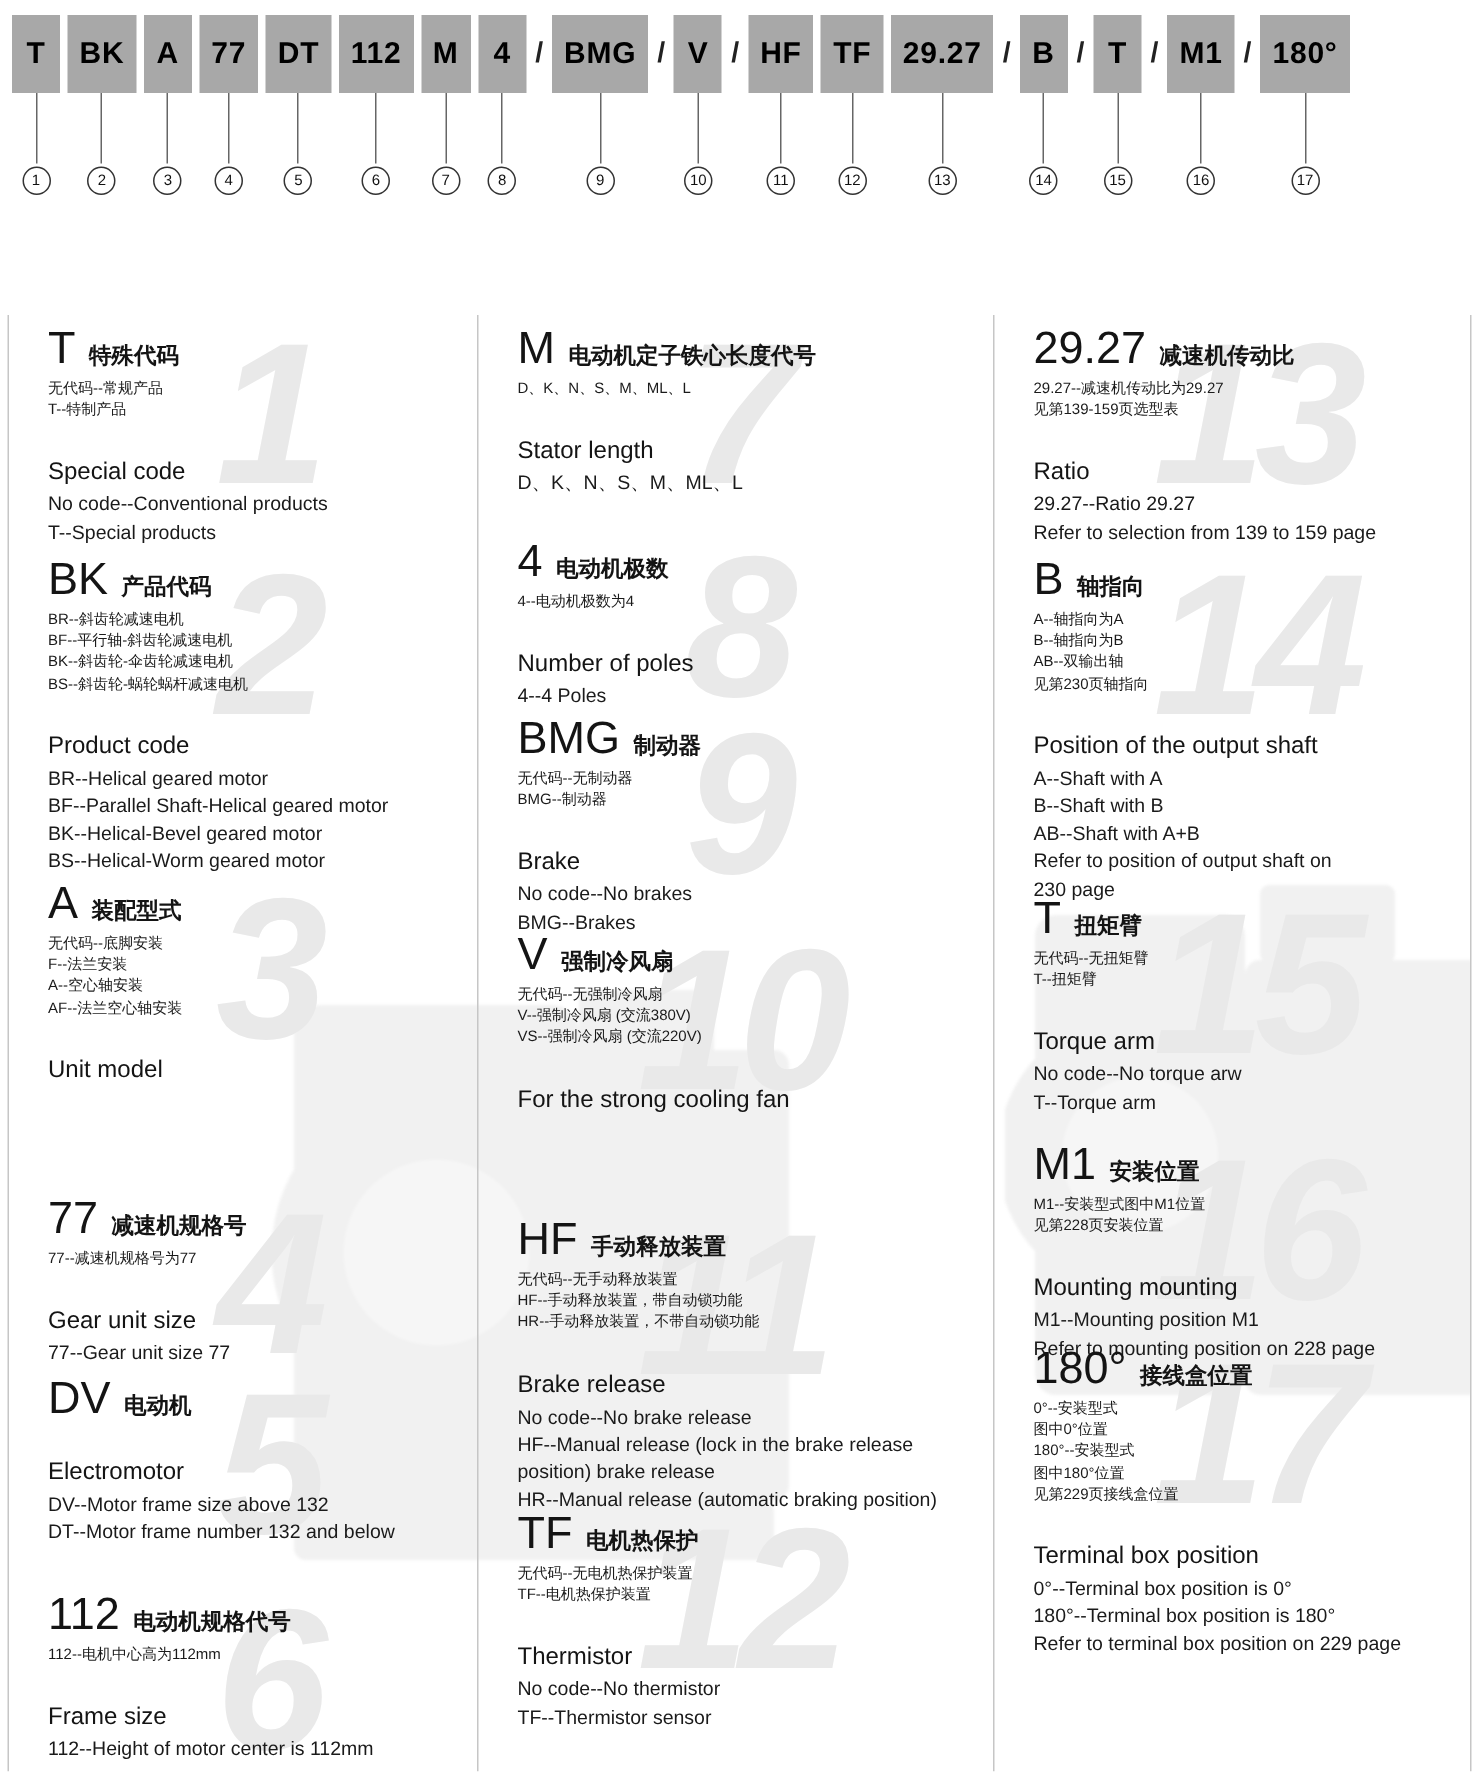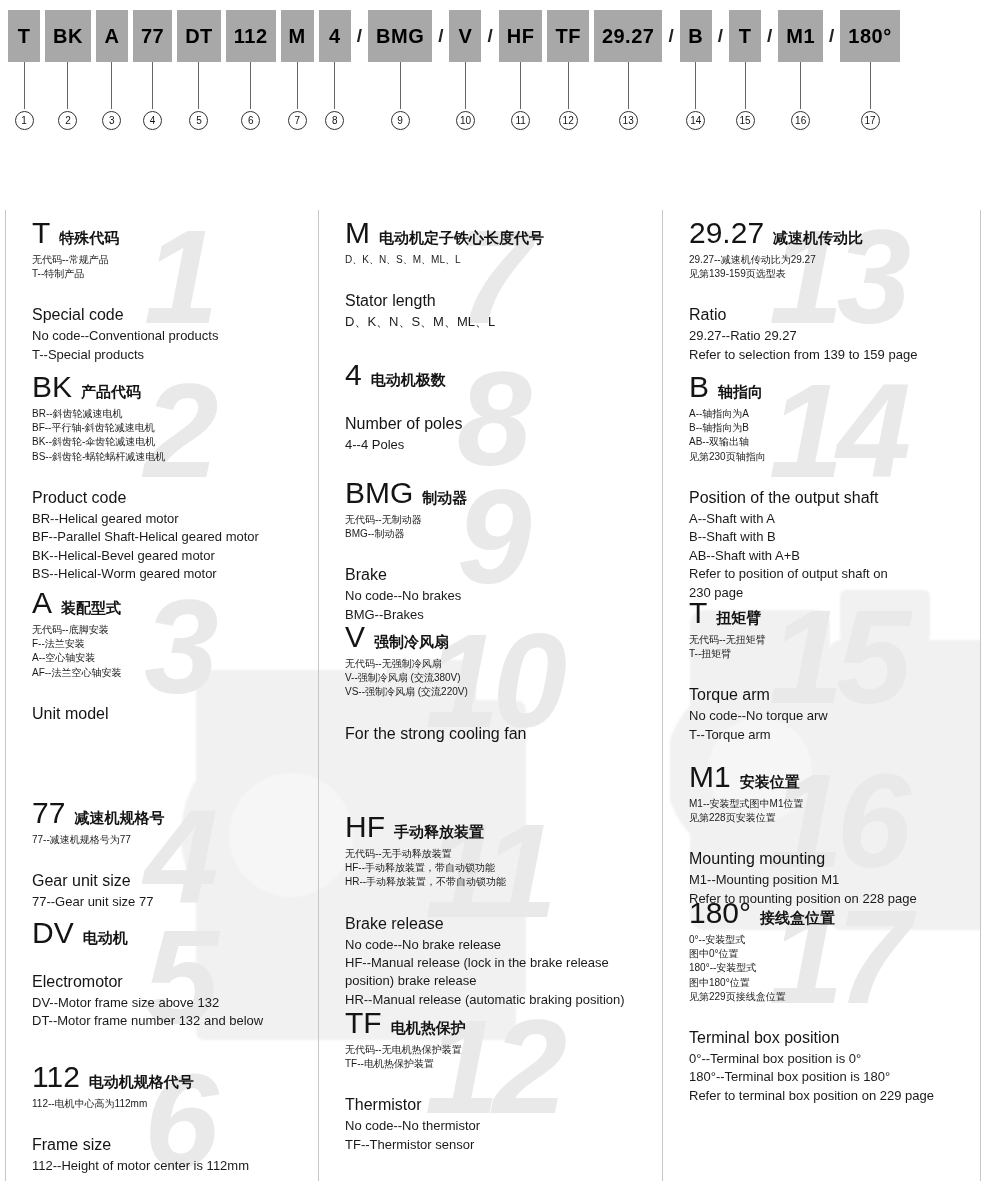--- a/index.html
+++ b/index.html
@@ -282,20 +282,21 @@
          <div class="en">D、K、N、S、M、ML、L</div>
        </div>
      </section>
         <section class="sec" style="height:118px;">
        <div class="wm" style="left:112px">8</div>
        <div class="z">
          <div class="head">
            <span class="code">4</span>
               <span class="cnt">电动机极数</span>
          </div>
+         <div class="cn">4--电动机极数为4</div>
          <div class="ent">Number of poles</div>
          <div class="en">4--4 Poles</div>
        </div>
      </section>
         <section class="sec" style="height:144px;">
        <div class="wm" style="left:112px">9</div>
        <div class="z">
          <div class="head">
            <span class="code">BMG</span>
               <span class="cnt">制动器</span>

